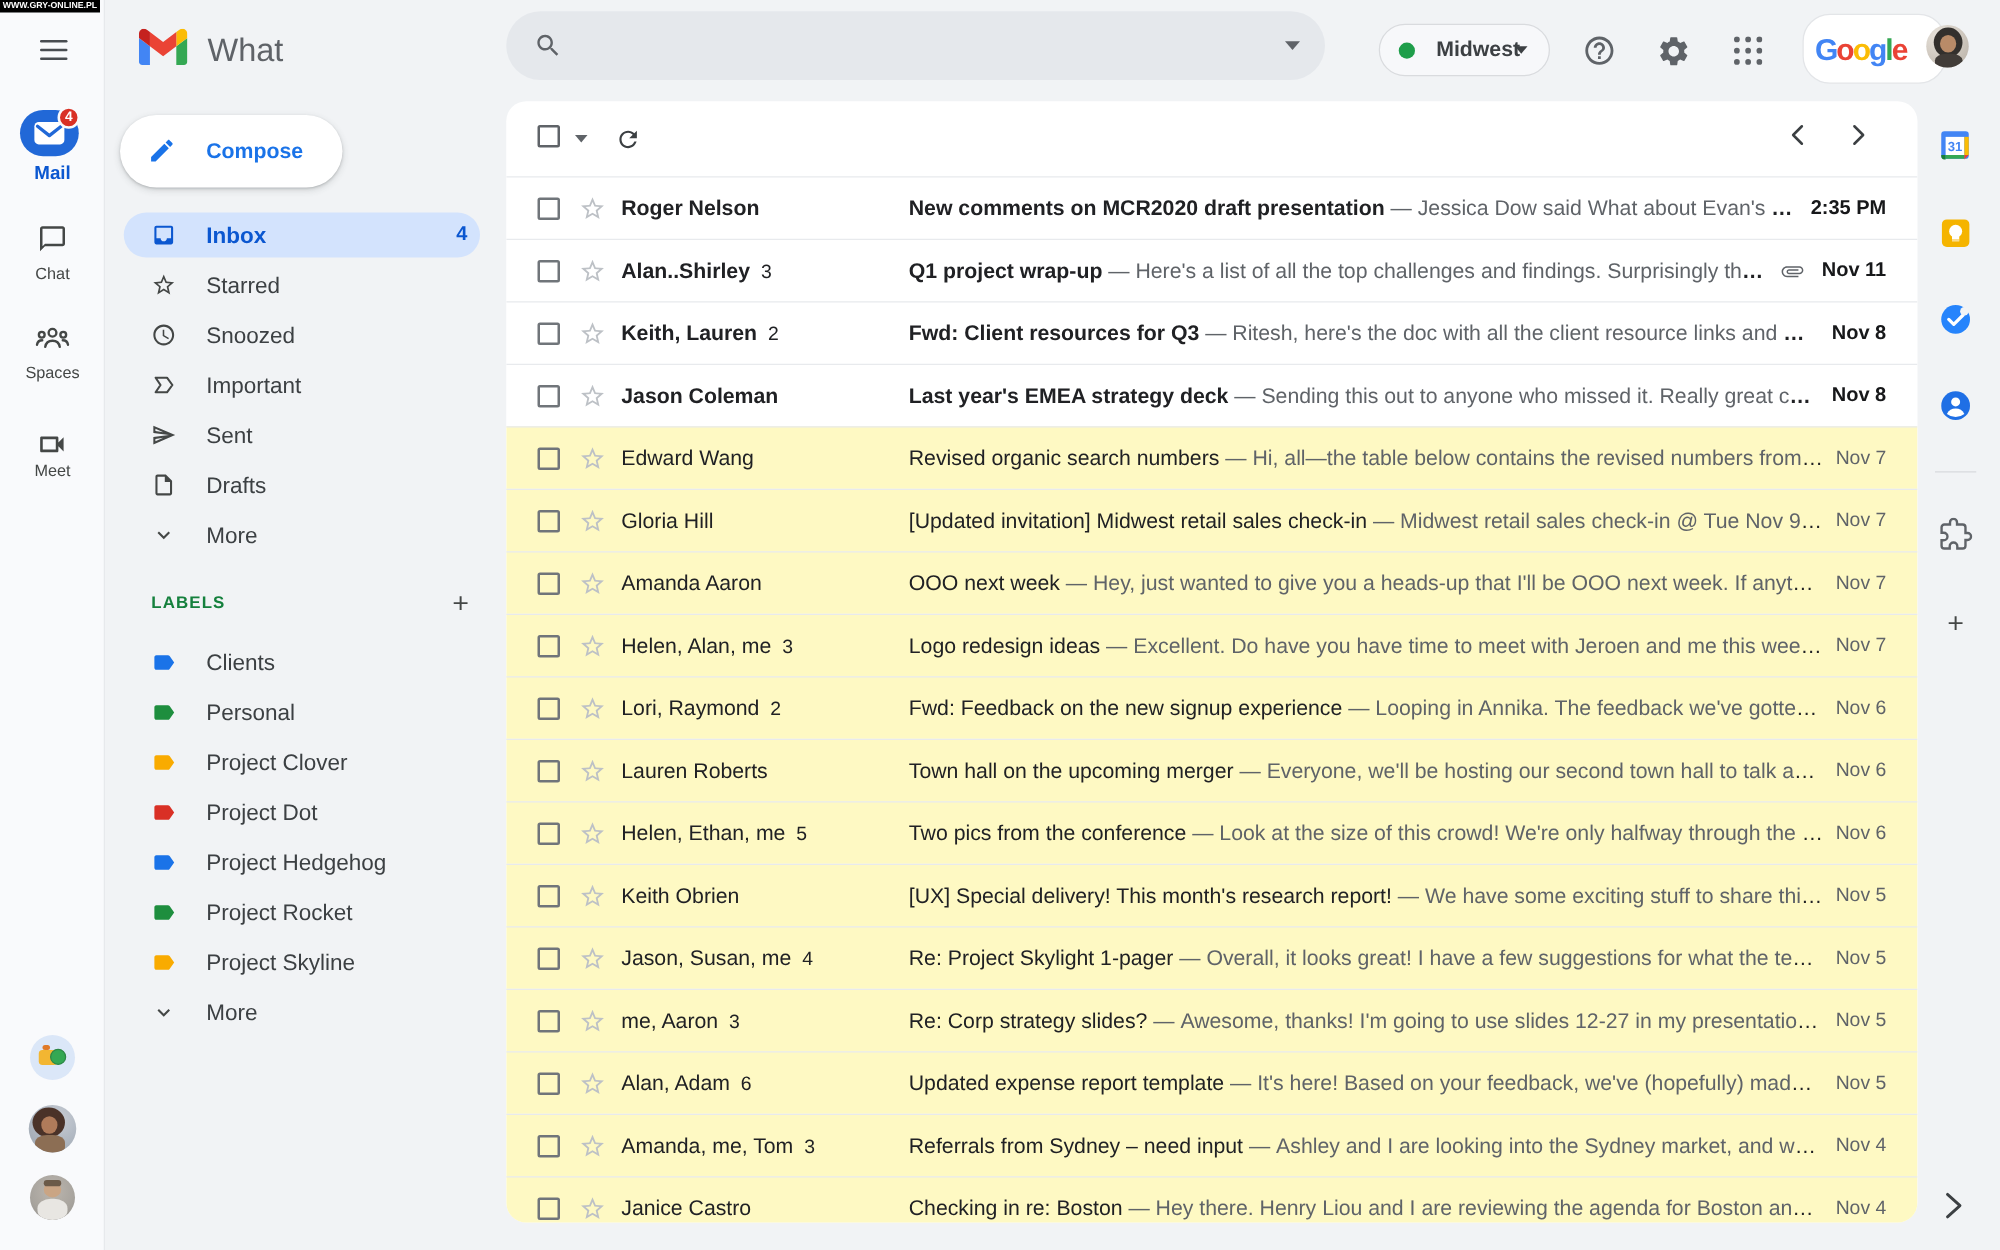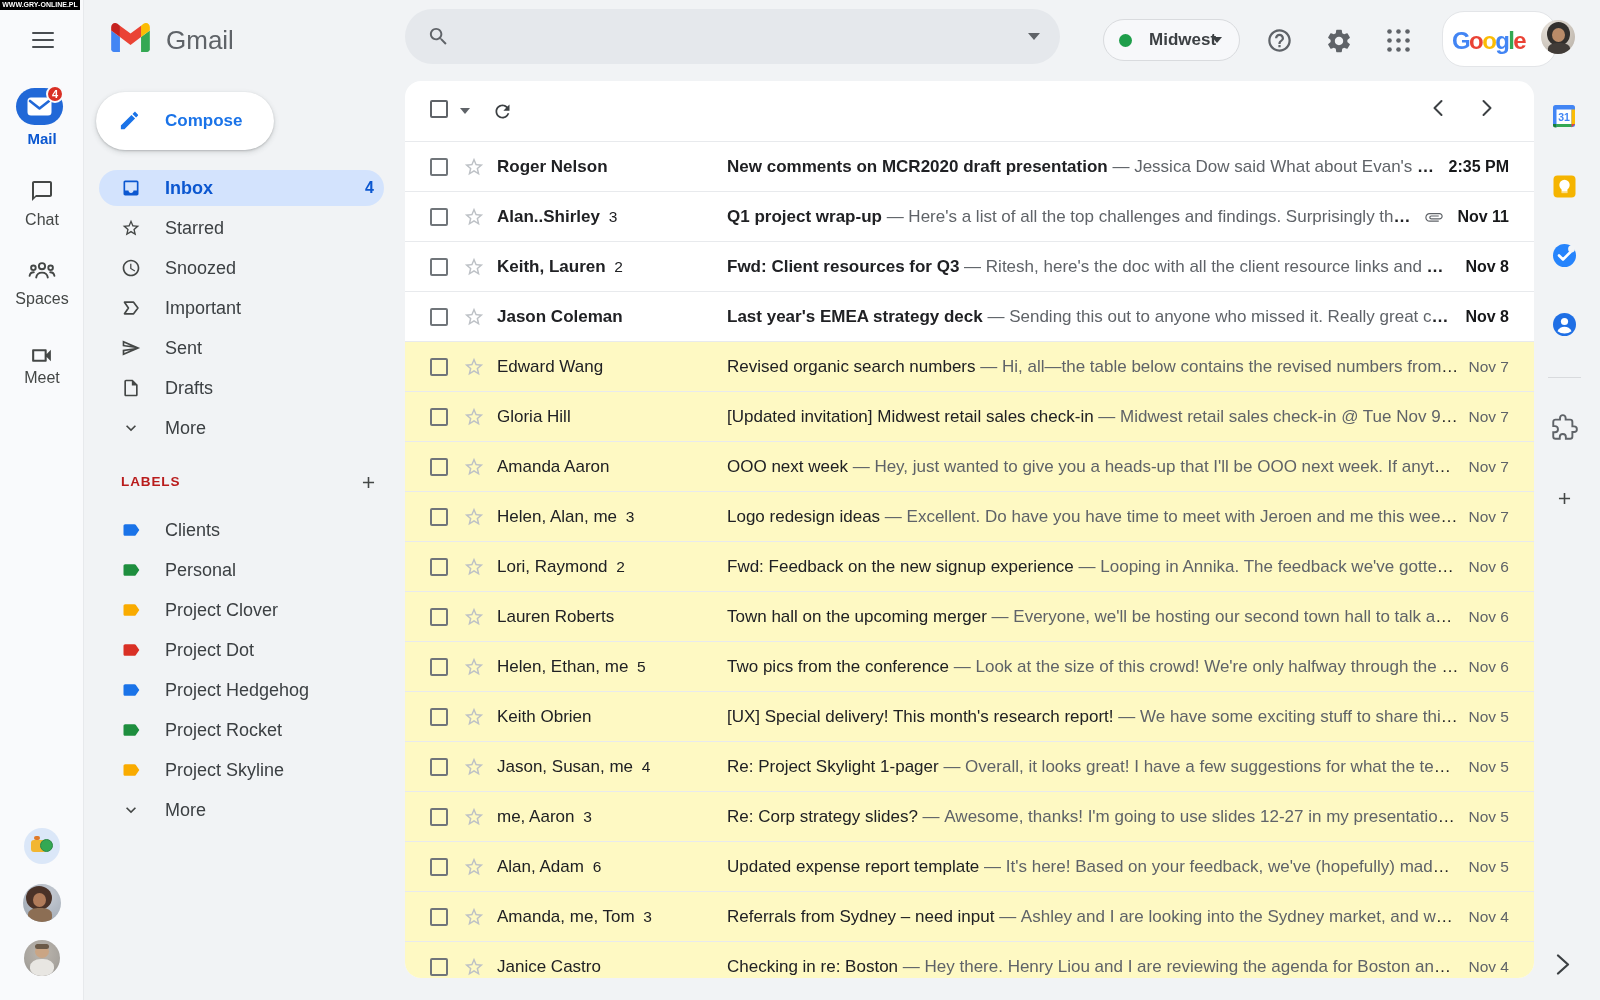--- a/index.html
+++ b/index.html
@@ -1,39 +1,39 @@
 <!DOCTYPE html>
 <html><head><meta charset="utf-8">
 <style>
 *{margin:0;padding:0;box-sizing:border-box}
 html,body{width:1600px;height:1000px;overflow:hidden;background:#f1f3f5;
  font-family:"Liberation Sans",sans-serif;-webkit-font-smoothing:antialiased;position:relative}
 .abs{position:absolute}
 
 #rail{position:absolute;left:0;top:0;width:84px;height:1000px;background:#f9fafc;border-right:1px solid #e7e9ec}
-.raillbl{position:absolute;width:84px;text-align:center;font-size:16px;color:#444746}
+.raillbl{position:absolute;width:84px;text-align:center;font-size:13px;color:#444746}
 
 .bar{position:absolute;left:32px;width:22px;height:2.4px;border-radius:2px;background:#494d51}
 #gmailtxt{position:absolute;left:166px;top:25px;font-size:26px;color:#5f6368}
 #search{position:absolute;left:405px;top:9px;width:655px;height:55px;border-radius:27.5px;background:#e5e8ec}
 #search .ph{position:absolute;left:70px;top:0;line-height:55px;font-size:20px;color:#5a5f64}
 .caret{position:absolute;width:0;height:0;border-left:6px solid transparent;border-right:6px solid transparent;border-top:7px solid #5f6368}
 #activepill{position:absolute;left:1103px;top:19px;width:137px;height:42px;border-radius:21px;border:1.5px solid #d9dbde;background:#f7f8fa}
 #activepill .dot{position:absolute;left:15px;top:13.5px;width:13px;height:13px;border-radius:50%;background:#1e9e4a}
 #activepill .txt{position:absolute;left:45px;top:0;line-height:40px;font-size:17px;font-weight:bold;color:#3c4043}
 #gcard{position:absolute;left:1442px;top:11px;width:115px;height:56px;border-radius:22px;background:#fff;border:1px solid #e3e5e8}
 #glogo{position:absolute;left:9px;top:15px;font-size:24px;font-weight:bold;letter-spacing:-1.6px}
 
 #compose{position:absolute;left:96px;top:92px;width:178px;height:58px;border-radius:29px;background:#fff;box-shadow:0 1px 2px rgba(60,64,67,.25),0 2px 5px 1px rgba(60,64,67,.12)}
 #compose .txt{position:absolute;left:69px;top:0;line-height:58px;font-size:17px;font-weight:bold;color:#1a73e8}
 .nav{position:absolute;left:99px;width:285px;height:36px;border-radius:18px;display:flex;align-items:center;padding-left:22px;font-size:18px;color:#3c4043}
 .nav svg{margin-right:24px;flex:none}
 .nav.sel{background:#d3e3fd;color:#0b57d0;font-weight:bold}
 .nav .cnt{margin-left:auto;padding-right:10px;font-size:16px;font-weight:bold}
-#labelshdr{position:absolute;left:121px;top:474px;font-size:13.5px;font-weight:bold;letter-spacing:.9px;color:#b91c1c}
+#labelshdr{position:absolute;left:121px;top:474px;font-size:13.5px;font-weight:bold;letter-spacing:.9px;color:#15803d}
 
 #card{position:absolute;left:405px;top:81px;width:1129px;height:897px;background:#fff;border-radius:16px;overflow:hidden}
 .cb{width:18px;height:18px;border:2px solid #70757a;border-radius:2px;flex:none}
 .row{position:absolute;left:0;width:1129px;height:50px;display:flex;align-items:center;padding-left:25px;border-top:1px solid #e8eaed;font-size:17px}
 .row.read{background:#fef9c3}
 .row .star{margin-left:15px;flex:none}
 .row .from{margin-left:12px;width:230px;white-space:nowrap;overflow:hidden;flex:none;color:#202124}
 .row .cnt{font-weight:normal;font-size:15.5px;color:#202124;margin-left:4px}
 .row .mid{flex:1;white-space:nowrap;overflow:hidden;text-overflow:ellipsis;color:#202124}
 .row .sn{color:#5f6368;font-weight:normal}
@@ -91,21 +91,21 @@
 <div class="bar" style="top:32px"></div>
 <div class="bar" style="top:39px"></div>
 <div class="bar" style="top:46px"></div>
 <svg class="abs" style="left:111px;top:23px" width="39" height="29" viewBox="52 42 88 66">
 <path fill="#4285f4" d="M58 108h14V74L52 59v43c0 3.32 2.69 6 6 6"></path>
 <path fill="#34a853" d="M120 108h14c3.32 0 6-2.69 6-6V59l-20 15"></path>
 <path fill="#fbbc04" d="M120 48v26l20-15v-8c0-7.42-8.47-11.65-14.4-7.2"></path>
 <path fill="#ea4335" d="M72 74V48l24 18 24-18v26L96 92"></path>
 <path fill="#c5221f" d="M52 51v8l20 15V48l-5.6-4.2c-5.94-4.45-14.4-.22-14.4 7.2"></path>
 </svg>
-<div id="gmailtxt">Gmail</div>
+<div id="gmailtxt">What</div>
 <div id="search">
 <svg class="abs" style="left:22px;top:16px" width="23" height="23" viewBox="0 0 24 24">
       <path fill="#5f6368" d="M15.5 14h-.79l-.28-.27C15.41 12.59 16 11.11 16 9.5 16 5.91 13.09 3 9.5 3S3 5.91 3 9.5 5.91 16 9.5 16c1.61 0 3.09-.59 4.23-1.57l.27.28v.79l5 4.99L20.49 19l-4.99-5zm-6 0C7.01 14 5 11.99 5 9.5S7.01 5 9.5 5 14 7.01 14 9.5 11.99 14 9.5 14z"></path>
     </svg>
 <div class="caret" style="left:623px;top:24px"></div>
 </div>
 <div id="activepill">
     <div class="dot"></div>
     <div class="txt">Midwest</div>
 <div class="caret" style="left:108px;top:17px;border-left-width:5.5px;border-right-width:5.5px;border-top-width:6px;border-top-color:#3c4043"></div>

